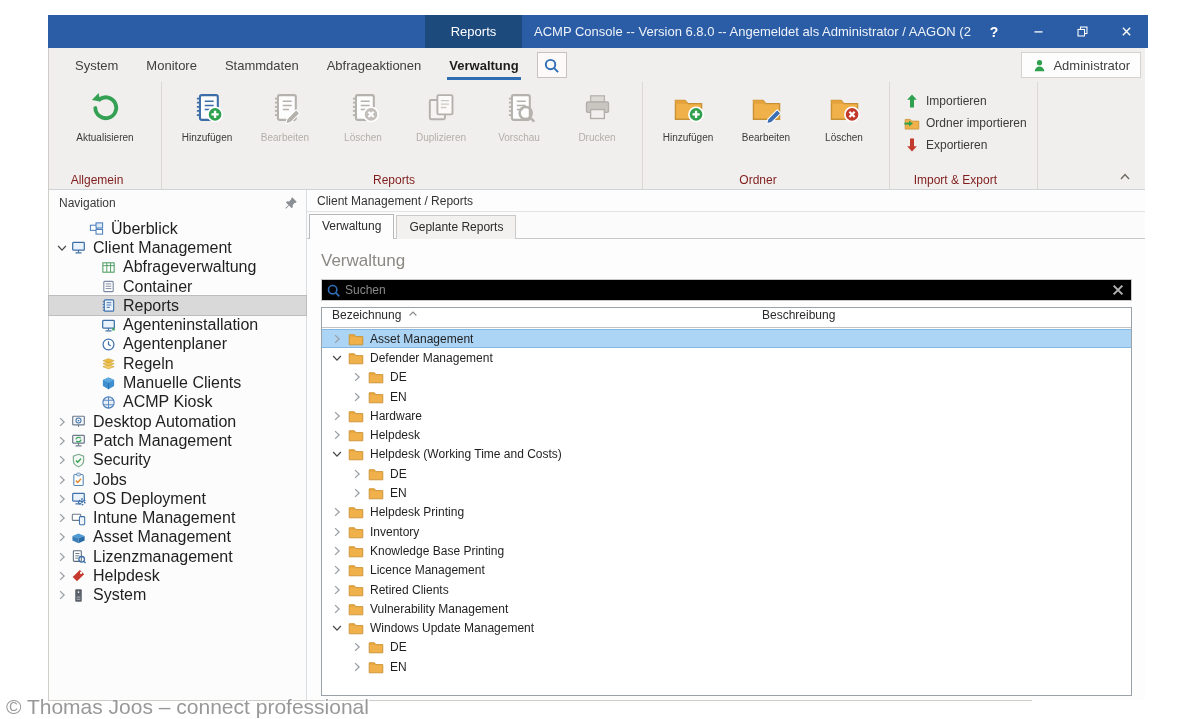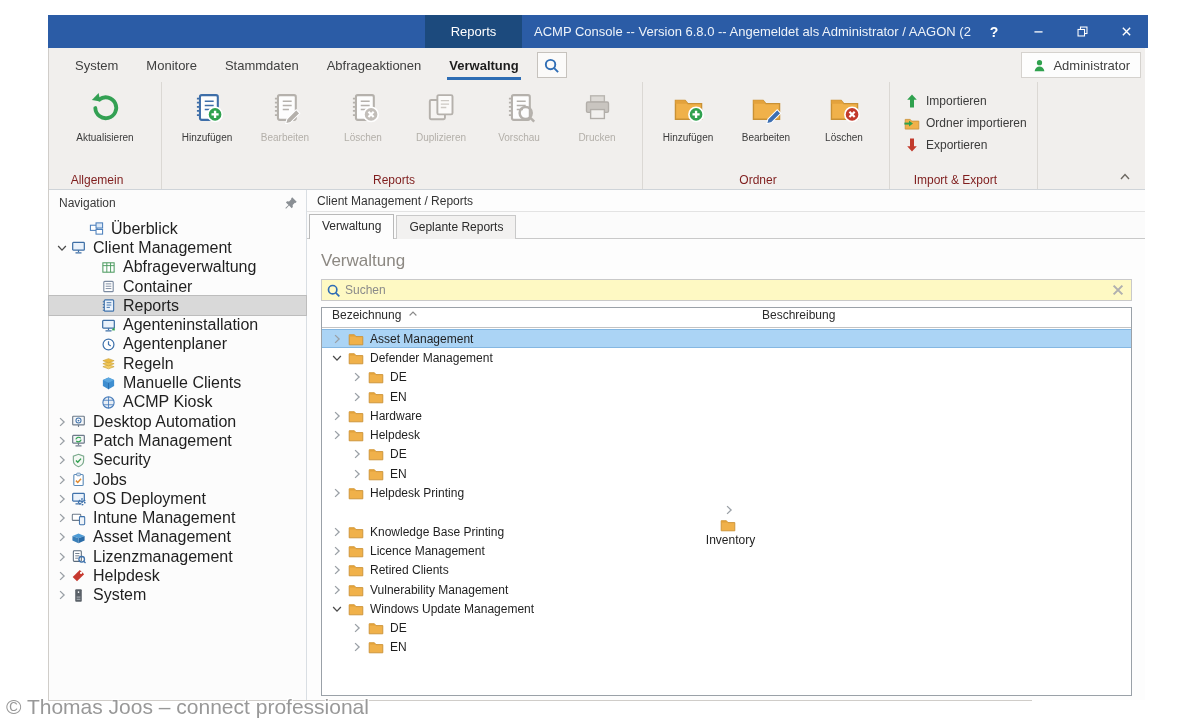--- a/index.html
+++ b/index.html
@@ -58,21 +58,21 @@
   .nav-row.sel { background:#d9d9d9; outline:1px solid #bdbdbd; }
 
   
   .content { flex:1; display:flex; flex-direction:column; background:#fdfdfd; }
   .breadcrumb { height:22px; background:#fdfdfd; border-bottom:1px solid #e3e3e3; display:flex; align-items:center; padding-left:10px; font-size:12px; color:#333; }
   .tabstrip { height:27px; display:flex; align-items:flex-end; padding-left:2px; border-bottom:1px solid #c9c9c9; background:#fbfbfb; }
   .tab { font-size:12px; color:#2b2b2b; padding:4px 12px 5px 12px; border:1px solid #c9c9c9; border-bottom:none; background:#f2f1f0; margin-right:2px; position:relative; top:1px; }
   .tab.active { background:#fdfdfd; height:25px; border-color:#b9b9b9; }
   .panel { flex:1; padding:12px 13px 0 14px; display:flex; flex-direction:column; }
   .panel-heading { font-size:17px; color:#8c8882; margin-bottom:8px; }
-  .searchbox { height:22px; border:1px solid #c9c9c9; background:#fef9c3; display:flex; align-items:center; padding:0 6px 0 4px; margin-bottom:6px; }
+  .searchbox { height:22px; border:1px solid #c9c9c9; background:#000000; display:flex; align-items:center; padding:0 6px 0 4px; margin-bottom:6px; }
   .searchbox .icon { width:15px; height:15px; margin-right:4px; }
   .searchbox .ph { font-size:12px; color:#8a8a8a; flex:1; }
   .searchbox .clear { width:14px; height:14px; }
 
   
   .rtable { flex:1; border:1px solid #9aa1a8; background:#fff; display:flex; flex-direction:column; margin-bottom:4px; }
   .thead { height:20px; display:flex; border-bottom:1px solid #c3c3c3; font-size:12px; color:#2b2b2b; }
   .th { display:flex; align-items:flex-start; padding-left:10px; }
   .th.c1 { width:430px; }
   .th.c2 { flex:1; }
@@ -555,20 +555,30 @@
                 <div class="row" style="padding-left: 8px;">
                   <span class="chev"><svg viewBox="0 0 16 16">
                       <path d="M5.8 3.6L10.4 8l-4.6 4.4" fill="none" stroke="#9aa0a6" stroke-width="1.5"></path>
                     </svg></span>
                   <span class="icon"><svg viewBox="0 0 16 16">
                       <path d="M1.2 3.8h5.2l1.5 1.8h6.9v8.2H1.2z" fill="#f0b14a" stroke="#c99135" stroke-width="0.9"></path>
                       <path d="M1.2 3.8h5.2l1.5 1.8H1.2z" fill="#e2a23a"></path>
                     </svg></span>
                   <span>Helpdesk</span>
                 </div>
+                <div class="row" style="padding-left: 8px;">
+                  <span class="chev"><svg viewBox="0 0 16 16">
+                      <path d="M3.6 5.8L8 10.4l4.4-4.6" fill="none" stroke="#4a4a4a" stroke-width="1.5"></path>
+                    </svg></span>
+                  <span class="icon"><svg viewBox="0 0 16 16">
+                      <path d="M1.2 3.8h5.2l1.5 1.8h6.9v8.2H1.2z" fill="#f0b14a" stroke="#c99135" stroke-width="0.9"></path>
+                      <path d="M1.2 3.8h5.2l1.5 1.8H1.2z" fill="#e2a23a"></path>
+                    </svg></span>
+                  <span>Helpdesk (Working Time and Costs)</span>
+                </div>
                 <div class="row" style="padding-left: 28px;">
                   <span class="chev"><svg viewBox="0 0 16 16">
                       <path d="M5.8 3.6L10.4 8l-4.6 4.4" fill="none" stroke="#9aa0a6" stroke-width="1.5"></path>
                     </svg></span>
                   <span class="icon"><svg viewBox="0 0 16 16">
                       <path d="M1.2 3.8h5.2l1.5 1.8h6.9v8.2H1.2z" fill="#f0b14a" stroke="#c99135" stroke-width="0.9"></path>
                       <path d="M1.2 3.8h5.2l1.5 1.8H1.2z" fill="#e2a23a"></path>
                     </svg></span>
                   <span>DE</span>
                 </div>
@@ -585,21 +595,21 @@
                 <div class="row" style="padding-left: 8px;">
                   <span class="chev"><svg viewBox="0 0 16 16">
                       <path d="M5.8 3.6L10.4 8l-4.6 4.4" fill="none" stroke="#9aa0a6" stroke-width="1.5"></path>
                     </svg></span>
                   <span class="icon"><svg viewBox="0 0 16 16">
                       <path d="M1.2 3.8h5.2l1.5 1.8h6.9v8.2H1.2z" fill="#f0b14a" stroke="#c99135" stroke-width="0.9"></path>
                       <path d="M1.2 3.8h5.2l1.5 1.8H1.2z" fill="#e2a23a"></path>
                     </svg></span>
                   <span>Helpdesk Printing</span>
                 </div>
-                <div class="row" style="padding-left: 8px; flex-direction: column;">
+                <div class="row" style="padding-left: 8px;">
                   <span class="chev"><svg viewBox="0 0 16 16">
                       <path d="M5.8 3.6L10.4 8l-4.6 4.4" fill="none" stroke="#9aa0a6" stroke-width="1.5"></path>
                     </svg></span>
                   <span class="icon"><svg viewBox="0 0 16 16">
                       <path d="M1.2 3.8h5.2l1.5 1.8h6.9v8.2H1.2z" fill="#f0b14a" stroke="#c99135" stroke-width="0.9"></path>
                       <path d="M1.2 3.8h5.2l1.5 1.8H1.2z" fill="#e2a23a"></path>
                     </svg></span>
                   <span>Inventory</span>
                 </div>
                 <div class="row" style="padding-left: 8px;">

